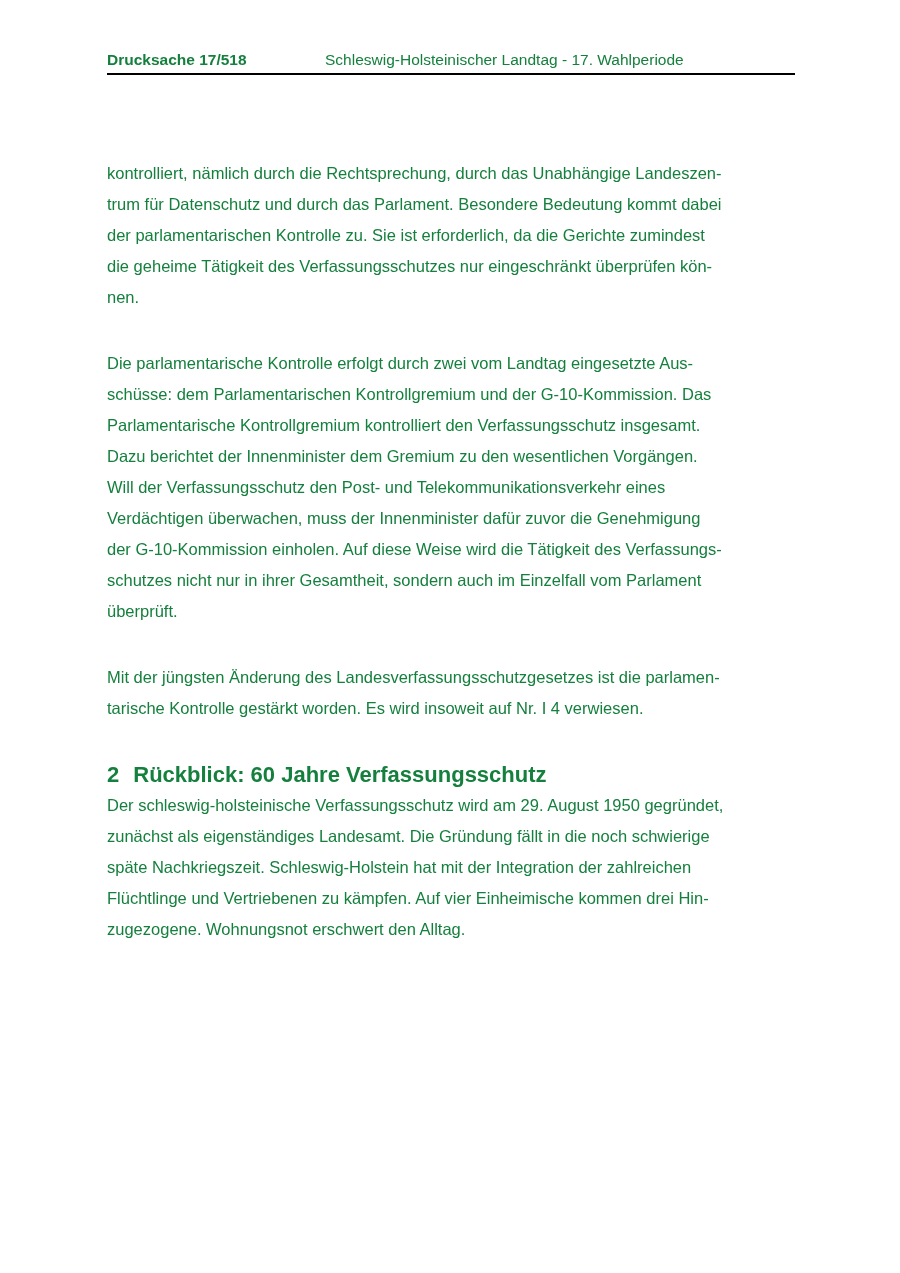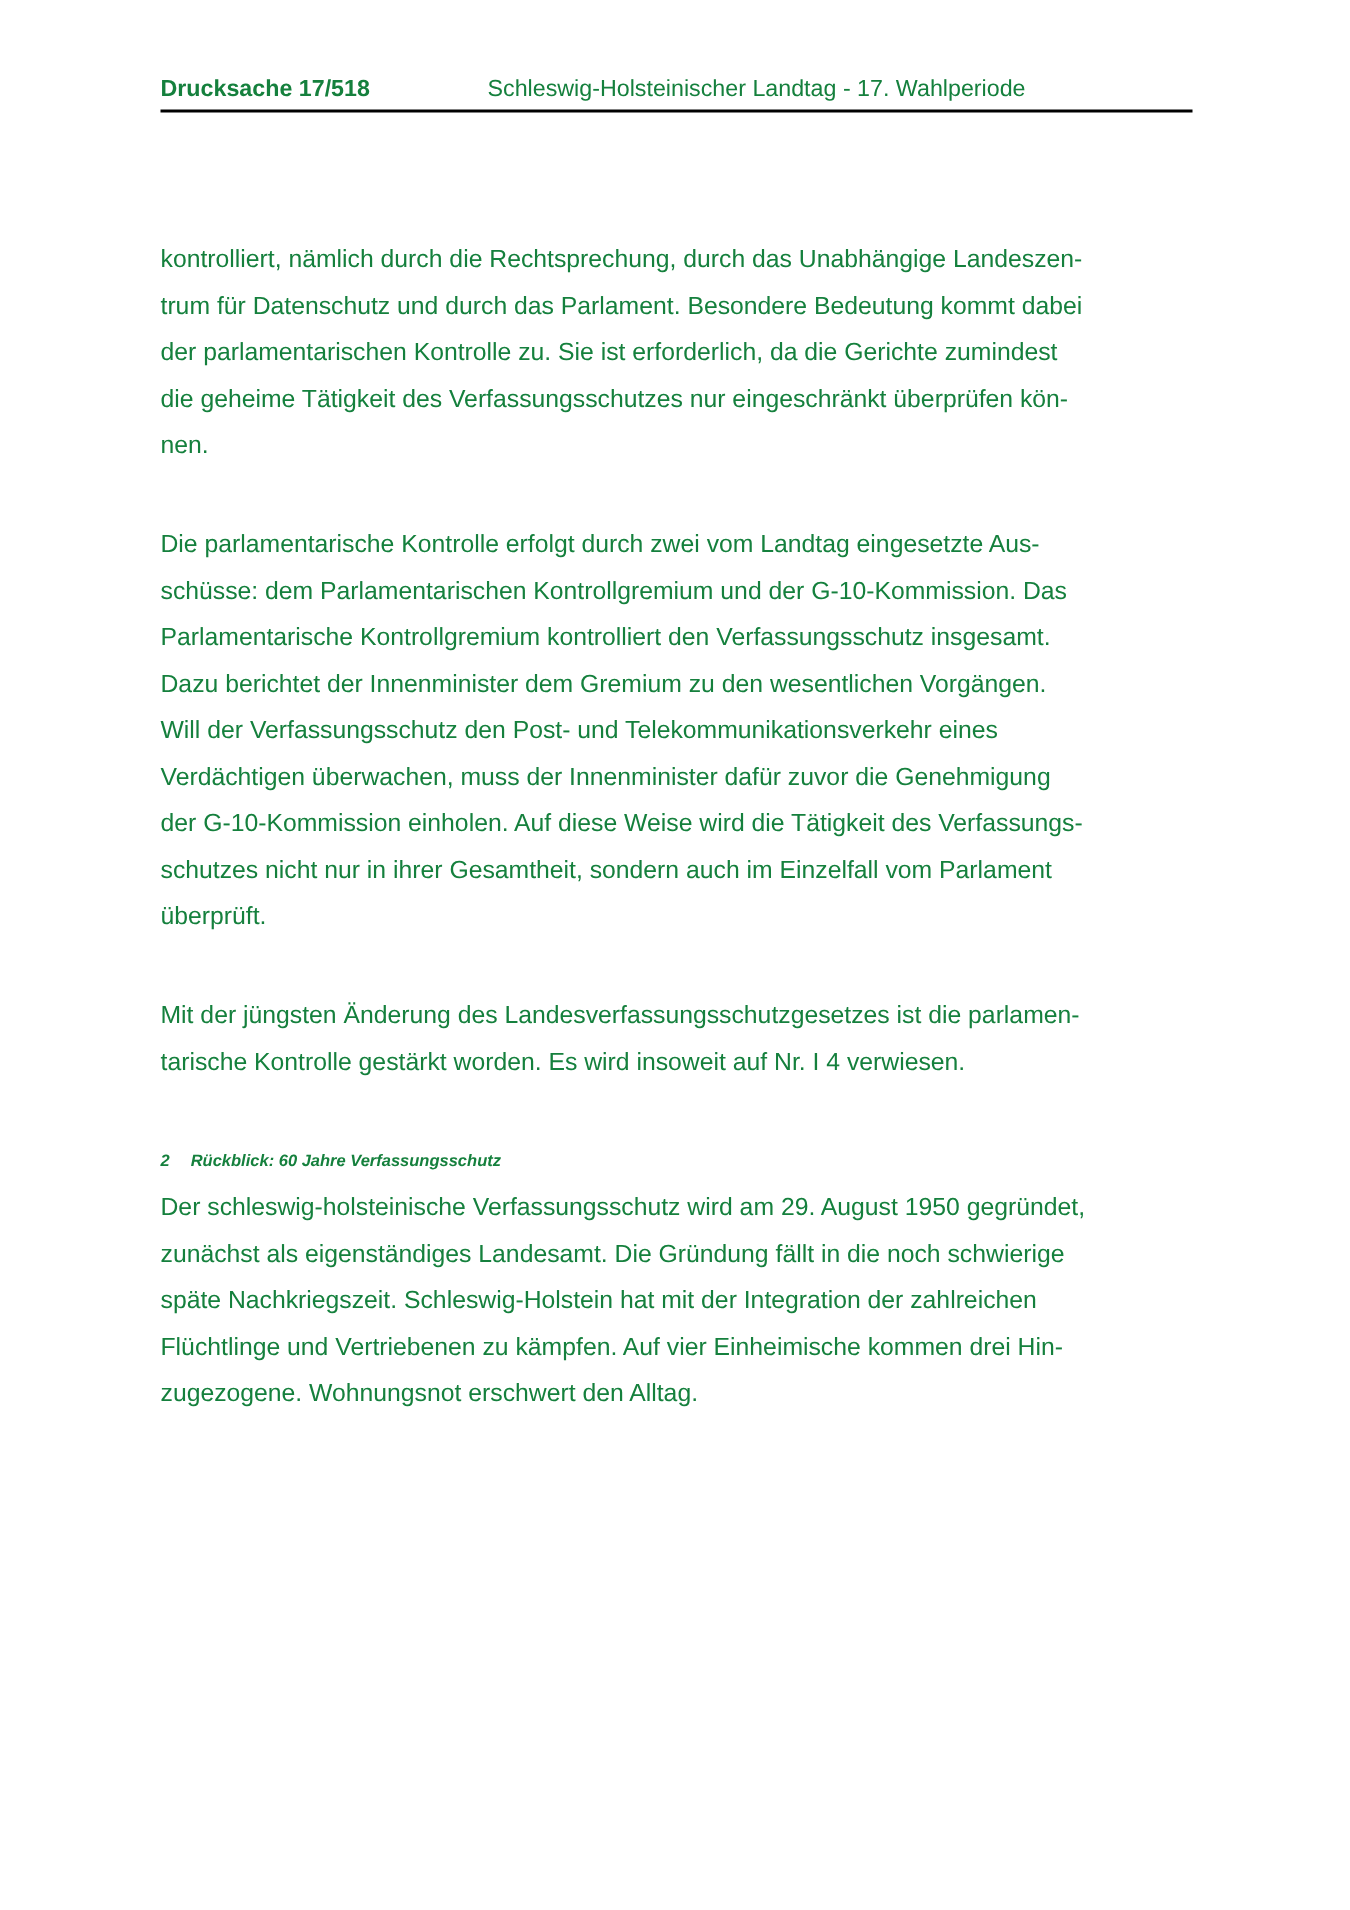--- a/index.html
+++ b/index.html
@@ -51,24 +51,23 @@
     width: 692px;
     font-size: 16.5px;
     line-height: 31px;
     margin-top: 43px;
   }
   .para {
     margin: 0 0 35px 0;
     white-space: pre-line;
   }
   .heading {
-    font-size: 11px;
+    font-size: 22px;
     line-height: 31px;
     font-weight: bold;
-    font-style: italic;
     margin: 0;
   }
   .heading .h-num {
     display: inline-block;
     margin-right: 14px;
   }
   .footer {
     position: absolute;
     top: 1200px;
     left: 0;

